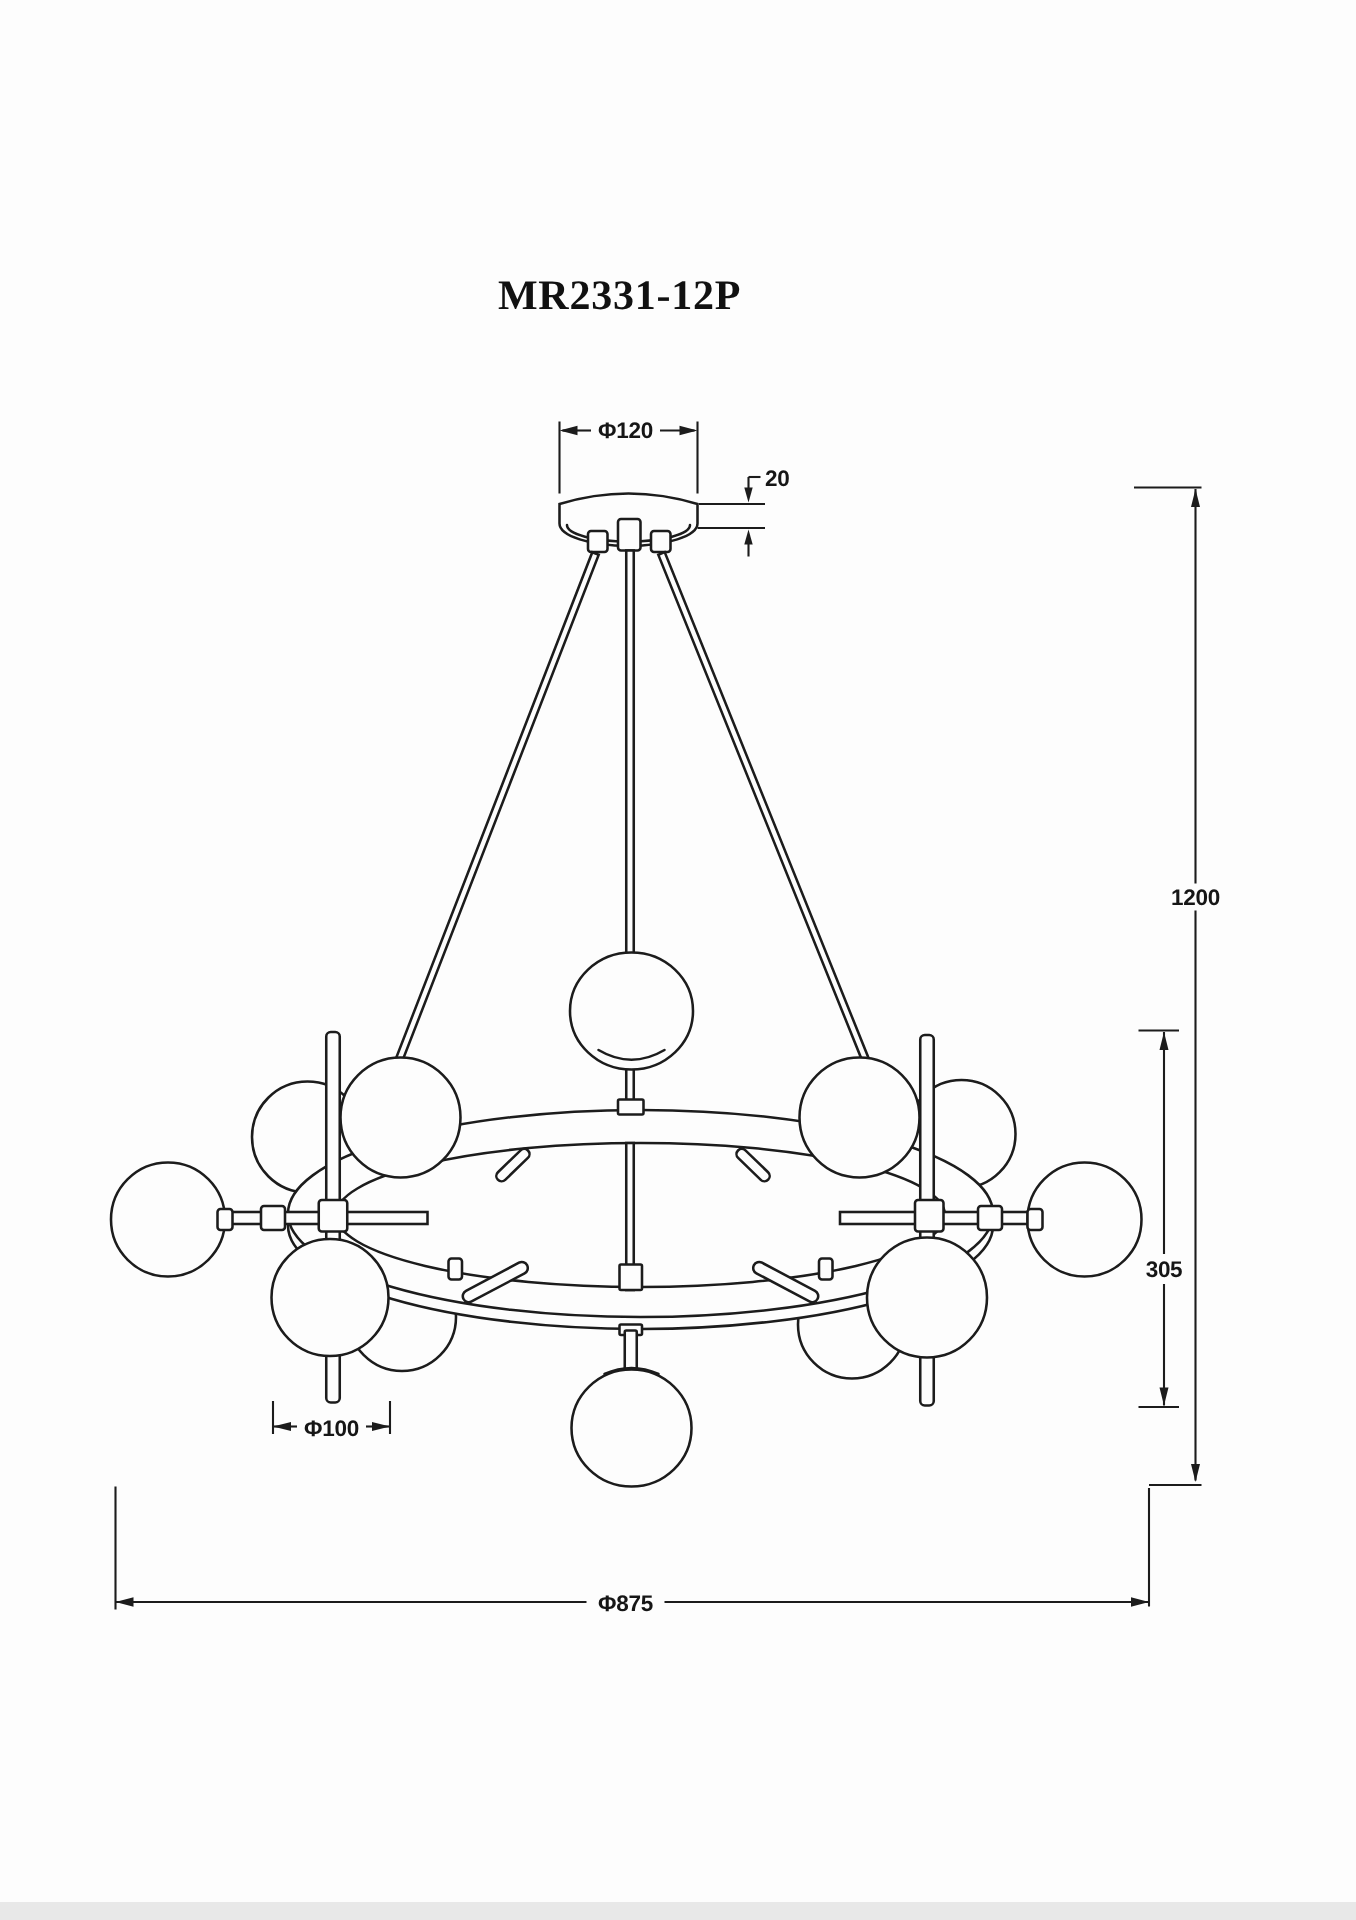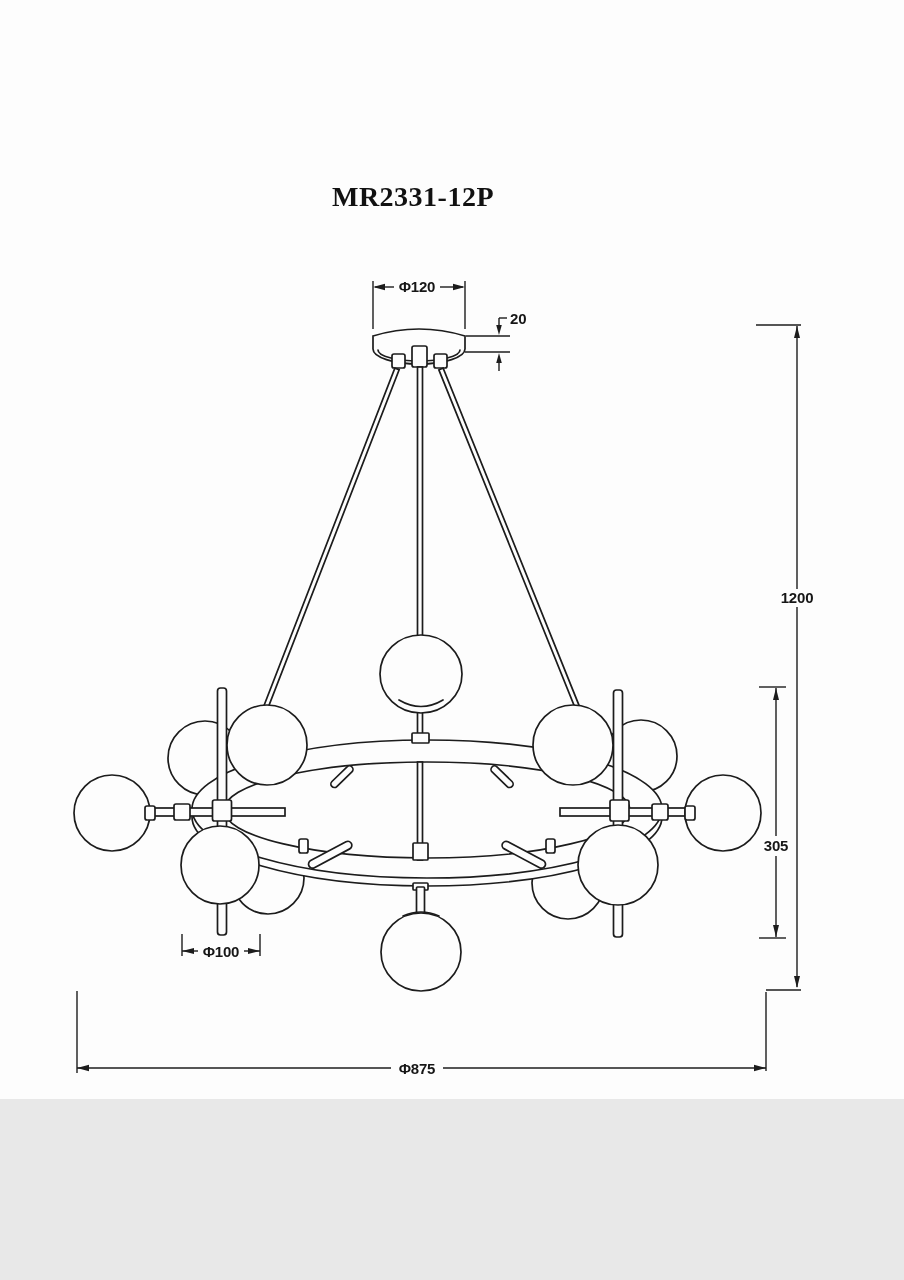--- a/index.html
+++ b/index.html
@@ -1,17 +1,17 @@
 <!DOCTYPE html>
 <html><head>
 <meta charset="utf-8">
 <style>
   html,body { margin:0; padding:0; background:#e8e8e8; }
   .stage {
-    width:904px; height:1099px;
+    width:904px; height:1268px;
     background:#fdfdfd;
     position:relative;
     margin:0 auto;
     font-family:"Liberation Sans", sans-serif;
     overflow:hidden;
   }
   svg { position:absolute; left:0; top:0; }
   
   .s { stroke:#1c1c1c; stroke-width:1.7; fill:none; stroke-linecap:round; }
   

